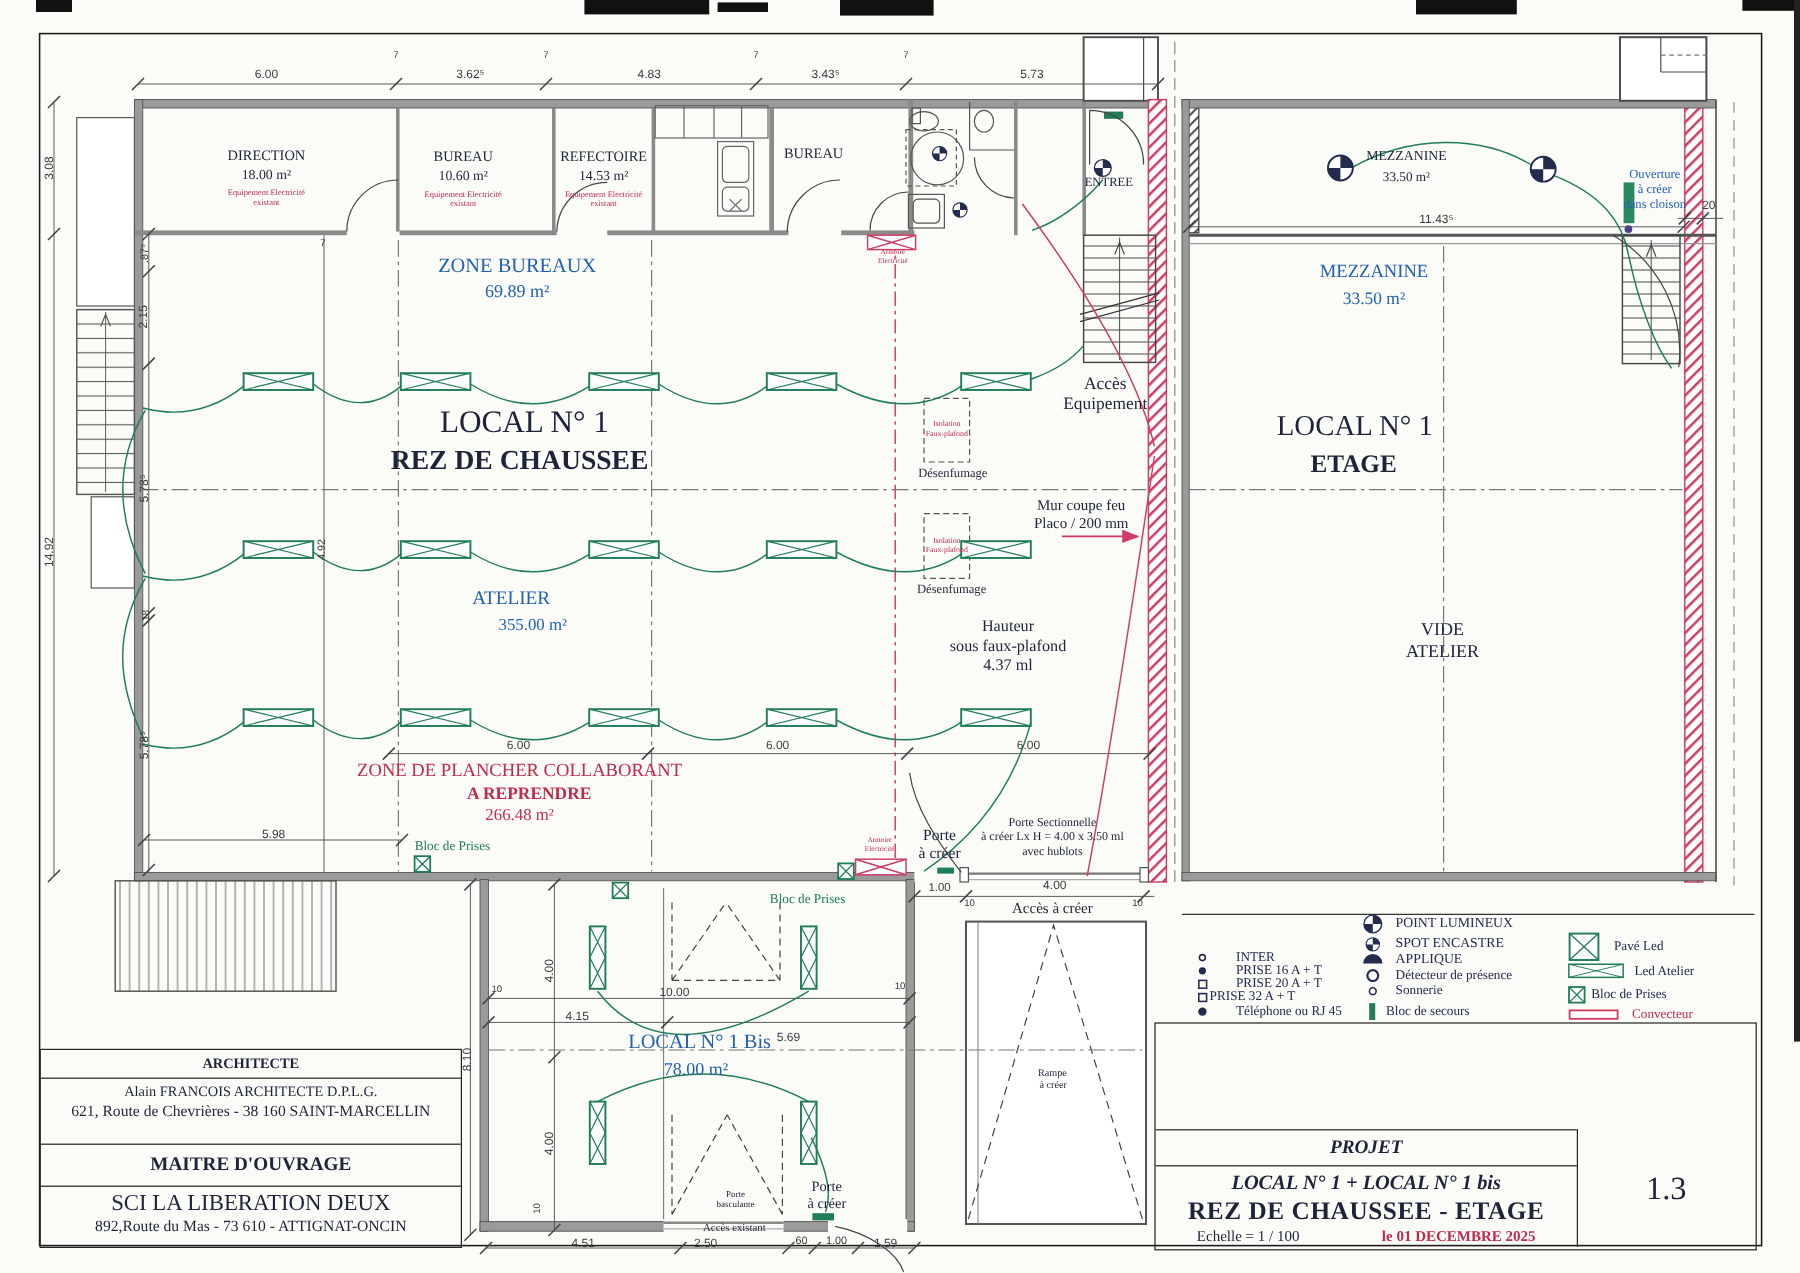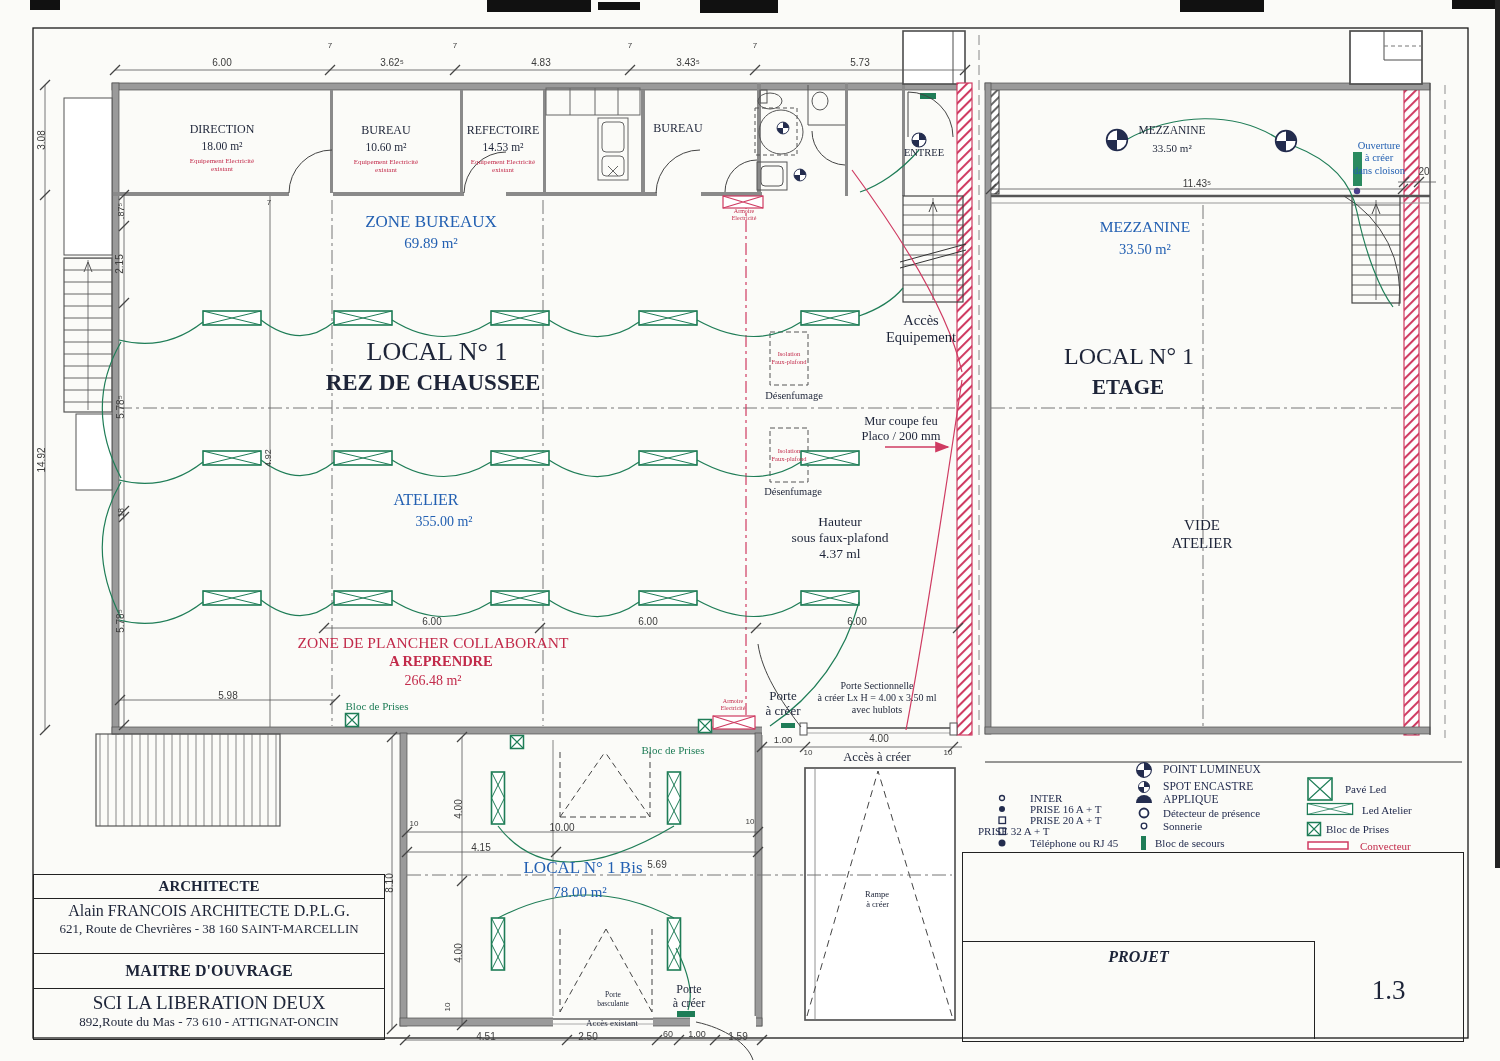--- a/index.html
+++ b/index.html
@@ -21,24 +21,24 @@
   .tb-l2{font-weight:bold;font-size:19px;margin-top:3px;letter-spacing:.5px;}
   .tb-l3{font-size:13px;margin-top:3px;}
   .tb-projet{position:absolute;left:0;top:88px;width:351px;height:30px;border-top:1.3px solid #222;
              text-align:center;font-weight:bold;font-style:italic;font-size:16px;line-height:30px;}
   .tb-main{position:absolute;left:0;top:118px;width:351px;height:68px;border-top:1.3px solid #222;text-align:center;}
   .tb-local{font-weight:bold;font-style:italic;font-size:17px;margin-top:4px;}
   .tb-floor{font-weight:bold;font-size:21px;margin-top:1px;letter-spacing:.5px;}
   .tb-bottom{position:absolute;left:0;bottom:2px;width:100%;display:flex;justify-content:space-around;font-size:12.5px;}
   .tb-sheet{position:absolute;left:351px;top:88px;width:147px;height:98px;border-left:1.3px solid #222;
             text-align:center;font-size:27px;line-height:98px;}
-  .ab-h{border-bottom:1.3px solid #222;text-align:center;font-weight:bold;font-size:15px;}
+  .ab-h{border-bottom:1.3px solid #222;text-align:center;font-weight:bold;font-size:12px;}
   .ab-h1{height:23px;line-height:23px;}
   .ab-body1{height:51px;border-bottom:1.3px solid #222;text-align:center;}
-  .ab-name{font-size:16px;margin-top:3px;}
+  .ab-name{font-size:12px;margin-top:3px;}
   .ab-addr{font-size:13px;margin-top:1px;}
   .ab-h2{height:34px;line-height:34px;border-bottom:1.3px solid #222;text-align:center;font-weight:bold;font-size:16px;}
   .ab-owner{font-size:19px;margin-top:3px;text-align:center;}
   .ab-addr2{font-size:13px;text-align:center;}
 </style>
 </head>
 <body>
 
 <div id="page">
 
@@ -374,20 +374,28 @@
     <rect x="1308" y="778" width="24" height="22" fill="#fff" stroke="#1f7d57" stroke-width="1.6"></rect>
     <path d="M1308,778 L1332,800 M1308,800 L1332,778" stroke="#1f7d57" stroke-width="1.1"></path>
     <use href="#ledH" transform="translate(1330,809) scale(0.78)"></use>
     <use href="#bp" x="1314" y="829"></use>
     <rect x="1308" y="842" width="40" height="7" fill="#fff" stroke="#cf3b62" stroke-width="1.5"></rect>
   </g>
 </svg>
 
 <div class="block" style="left:962px;top:852px;width:500px;height:188px;">
   <div class="tb-projet">PROJET</div>
+  <div class="tb-main">
+    <div class="tb-local">LOCAL N° 1 +  LOCAL N° 1 bis</div>
+    <div class="tb-floor">REZ DE CHAUSSEE - ETAGE</div>
+    <div class="tb-bottom">
+      <span>Echelle = 1 / 100</span>
+      <span class="c-red b">le  01 DECEMBRE 2025</span>
+    </div>
+  </div>
   <div class="tb-sheet">1.3</div>
 </div>
 
 <div class="block" style="left:33px;top:874px;width:350px;height:164px;">
   <div class="ab-h ab-h1">ARCHITECTE</div>
   <div class="ab-body1">
     <div class="ab-name">Alain FRANCOIS   ARCHITECTE D.P.L.G.</div>
     <div class="ab-addr">621, Route de Chevrières - 38 160 SAINT-MARCELLIN</div>
   </div>
   <div class="ab-h2">MAITRE D'OUVRAGE</div>
@@ -501,21 +509,21 @@
     <div class="lbl c-dim" style="left: 657px; top: 845px; font-size: 10px; margin-top: 20px;">5.69</div>
     <div class="lbl c-dim rot" style="left: 448px; top: 1007px; font-size: 8px;">10</div>
     <div class="lbl c-dim" style="left: 486px; top: 1037px; font-size: 10px;">4.51</div>
     <div class="lbl c-dim" style="left: 588px; top: 1037px; font-size: 10px;">2.50</div>
     <div class="lbl c-dim" style="left: 668px; top: 1034px; font-size: 9px;">60</div>
     <div class="lbl c-dim" style="left: 697px; top: 1034px; font-size: 9px;">1.00</div>
     <div class="lbl c-dim" style="left: 738px; top: 1037px; font-size: 10px;">1.59</div>
     <div class="lbl c-leg al" style="left: 1030px; top: 798px; font-size: 11px;">INTER</div>
     <div class="lbl c-leg al" style="left: 1030px; top: 809px; font-size: 11px;">PRISE 16 A + T</div>
     <div class="lbl c-leg al" style="left: 1030px; top: 820px; font-size: 11px;">PRISE 20 A + T</div>
-    <div class="lbl c-leg al" style="left: 978px; top: 831px; font-size: 11px;">PRISE 32 A + T</div>
+    <div class="lbl c-leg al" style="left: 1008px; top: 831px; font-size: 11px;">PRISE 32 A + T</div>
     <div class="lbl c-leg al" style="left: 1030px; top: 843px; font-size: 11px;">Téléphone ou RJ 45</div>
     <div class="lbl c-leg al" style="left: 1163px; top: 770px; font-size: 11.5px;">POINT LUMINEUX</div>
     <div class="lbl c-leg al" style="left: 1163px; top: 787px; font-size: 11.5px;">SPOT ENCASTRE</div>
     <div class="lbl c-leg al" style="left: 1163px; top: 800px; font-size: 11.5px;">APPLIQUE</div>
     <div class="lbl c-leg al" style="left: 1163px; top: 813px; font-size: 11px;">Détecteur de présence</div>
     <div class="lbl c-leg al" style="left: 1163px; top: 826px; font-size: 11px;">Sonnerie</div>
     <div class="lbl c-leg al" style="left: 1155px; top: 843px; font-size: 11px;">Bloc de secours</div>
     <div class="lbl c-leg al" style="left: 1345px; top: 789px; font-size: 11px;">Pavé Led</div>
     <div class="lbl c-leg al" style="left: 1362px; top: 810px; font-size: 11px;">Led Atelier</div>
     <div class="lbl c-leg al" style="left: 1326px; top: 829px; font-size: 11px;">Bloc de Prises</div>

